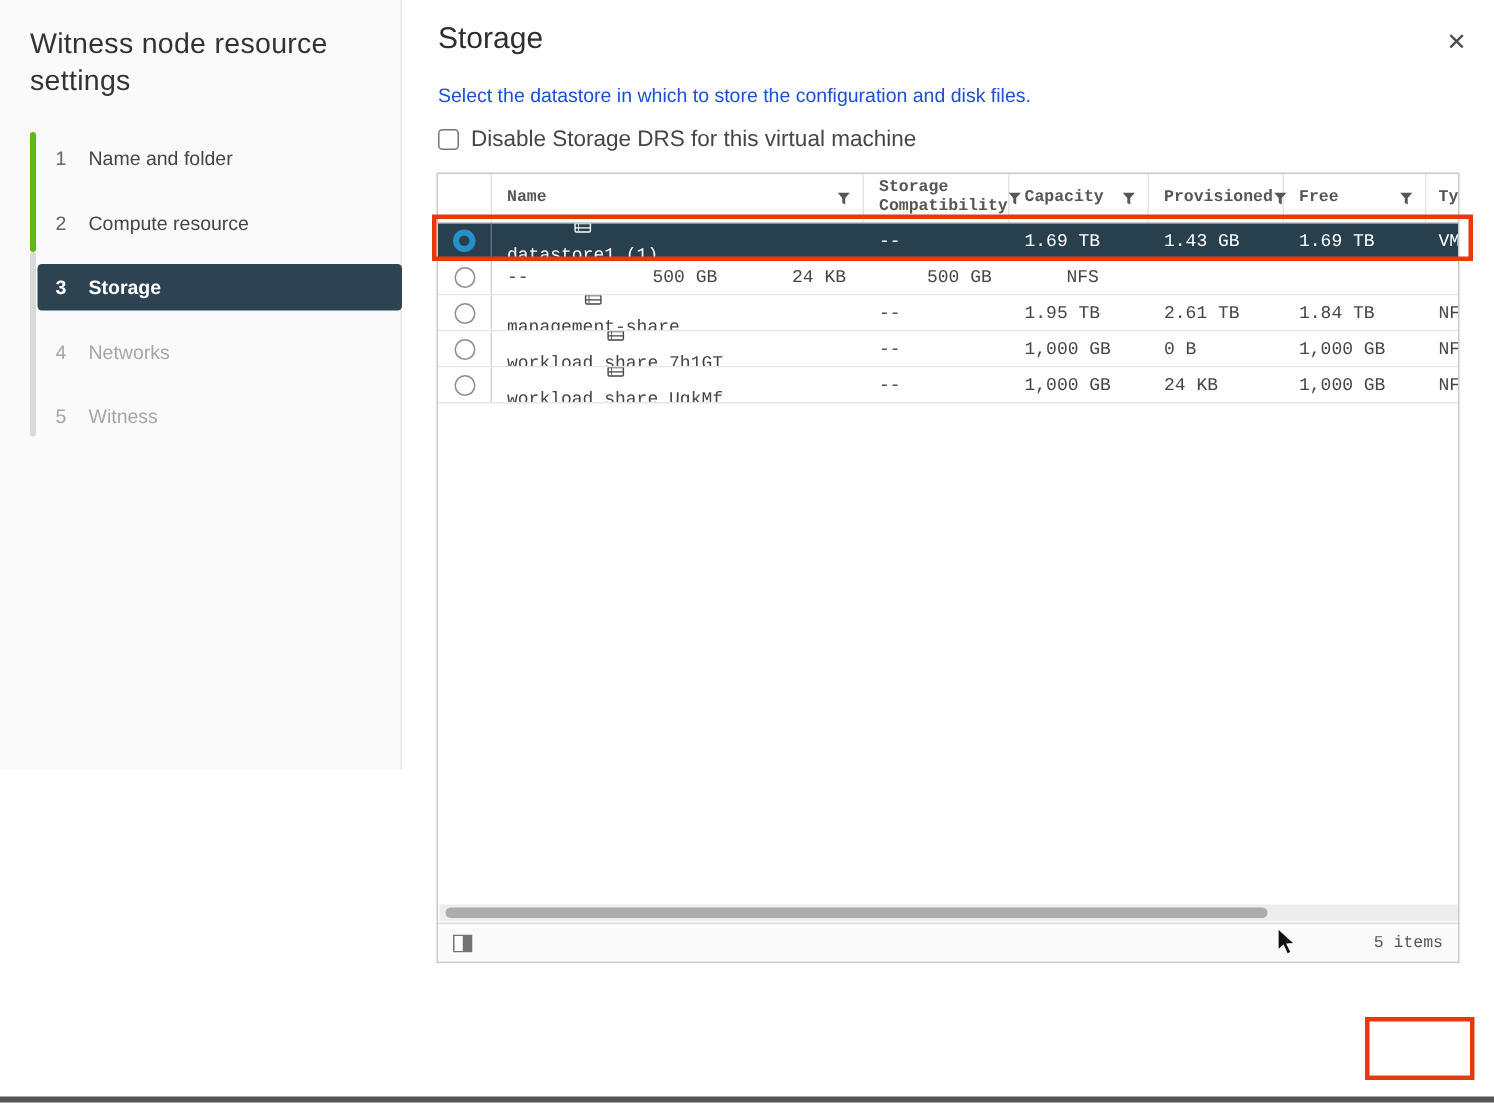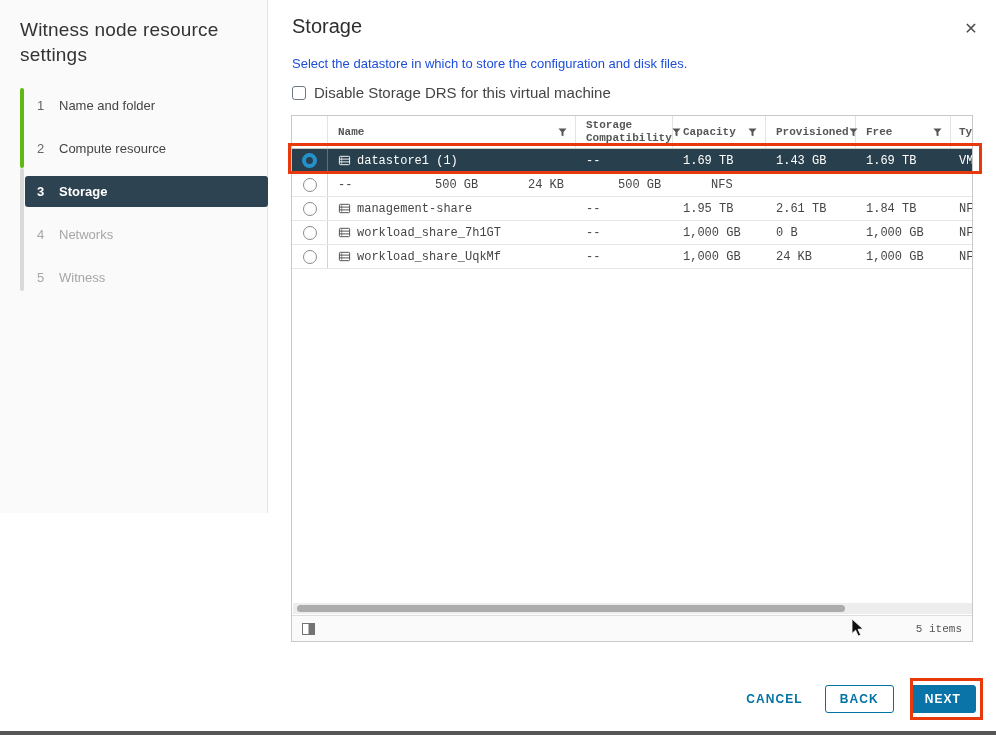--- a/index.html
+++ b/index.html
@@ -35,21 +35,21 @@
   .th:last-child { border-right:none; }
   .tbody { width:740px; }
   .tr { display:flex; width:740px; height:24px; align-items:center; border-bottom:1px solid #e6e6e6; font-size:12px; color:#454545; background:#fff; }
   .tr.selected { background:#28404d; color:#fff; border-bottom-color:#28404d; }
   .td { padding-left:10px; white-space:nowrap; overflow:hidden; height:100%; display:flex; align-items:center; }
   .td.radio-cell { justify-content:center; padding-left:0; border-right:1px solid #d4d4d4; }
   .tr.selected .td.radio-cell { border-right-color:#5c6f7c; }
   .c0{width:36px;} .c1{width:248px;} .c2{width:97px;} .c3{width:93px;} .c4{width:90px;} .c5{width:95px;} .c6{width:81px; padding-left:8px;}
   .radio { width:14px; height:14px; border-radius:50%; border:1px solid #8c8c8c; background:#fff; }
   .radio.checked { border:4px solid #2491cc; background:transparent; width:15px; height:15px; }
-  .name-cell-inner { display:flex; align-items:center; gap:6px; overflow:hidden; }
+  .name-cell-inner { display:flex; align-items:center; gap:6px; overflow:hidden;flex-direction:column; }
   .ds-icon { flex:0 0 auto; display:flex; }
 
   .hscroll { position:absolute; left:1px; width:679px; bottom:27px; height:11px; background:#ededed; }
   .hthumb { position:absolute; left:4px; top:2px; width:548px; height:7px; border-radius:4px; background:#acacac; }
   .tfoot { position:absolute; left:0; right:0; bottom:0; height:26px; background:#fafafa; border-top:1px solid #dcdcdc; display:flex; align-items:center; justify-content:space-between; padding:0 10px; font-size:11px; color:#565656; }
 
   
   .btn-row { position:absolute; right:20px; top:685px; display:flex; align-items:center; gap:16px; }
   .btn { font-size:12px; font-weight:700; letter-spacing:.09em; border-radius:3px; height:28px; display:flex; align-items:center; padding:0 14px; cursor:pointer; }
   .btn-cancel { color:#0072a3; padding:0 6px; border:none; background:transparent; }
@@ -264,25 +264,20 @@
       <span class="ds-icon">
         <svg width="13" height="12" viewBox="0 0 13 12">
             <rect x="0.5" y="0.5" width="12" height="11" fill="#fff" stroke="#737373"></rect>
             <rect x="6.5" y="0.5" width="6" height="11" fill="#737373"></rect>
           </svg>
       </span>
       <span>5 items</span>
     </div>
   </div>
 
-  <div class="btn-row">
-    <button class="btn btn-cancel">CANCEL</button>
-    <button class="btn btn-back">BACK</button>
-    <button class="btn btn-next">NEXT</button>
-  </div>
 </div>
 
 <div class="annot" id="annot-row"></div>
 <div class="annot" id="annot-next"></div>
 <div class="cursor">
   <svg width="13" height="19" viewBox="0 0 13 19">
       <path d="M1 1 L1 15.5 L4.6 12.2 L7.2 18 L9.7 16.9 L7 11.3 L12 11 Z" fill="#111" stroke="#fff" stroke-width="0.8"></path>
     </svg>
 </div>
 <div class="bottom-strip"></div>

